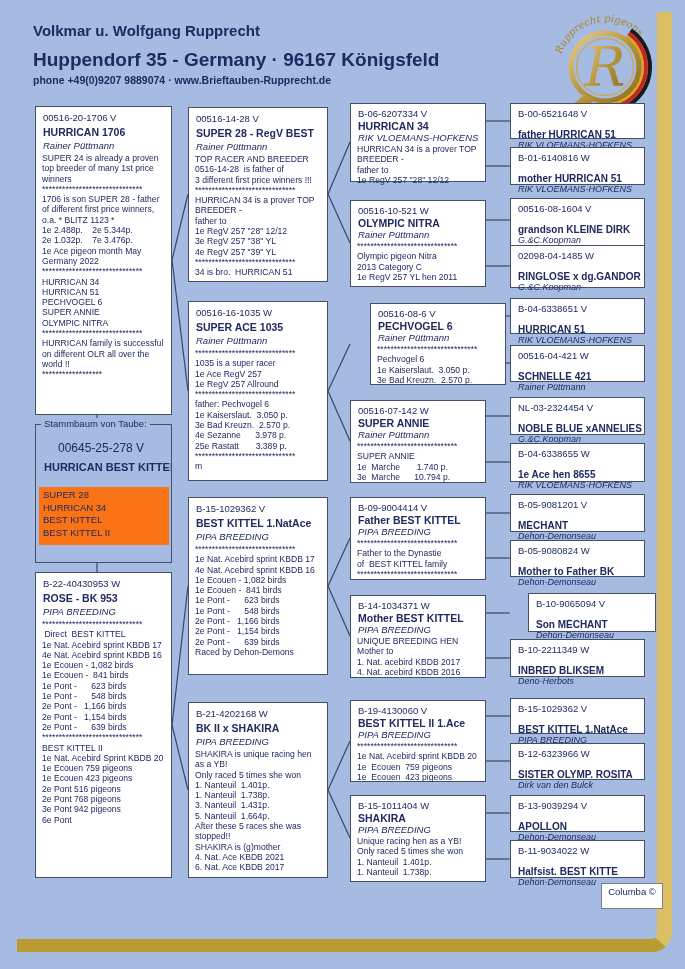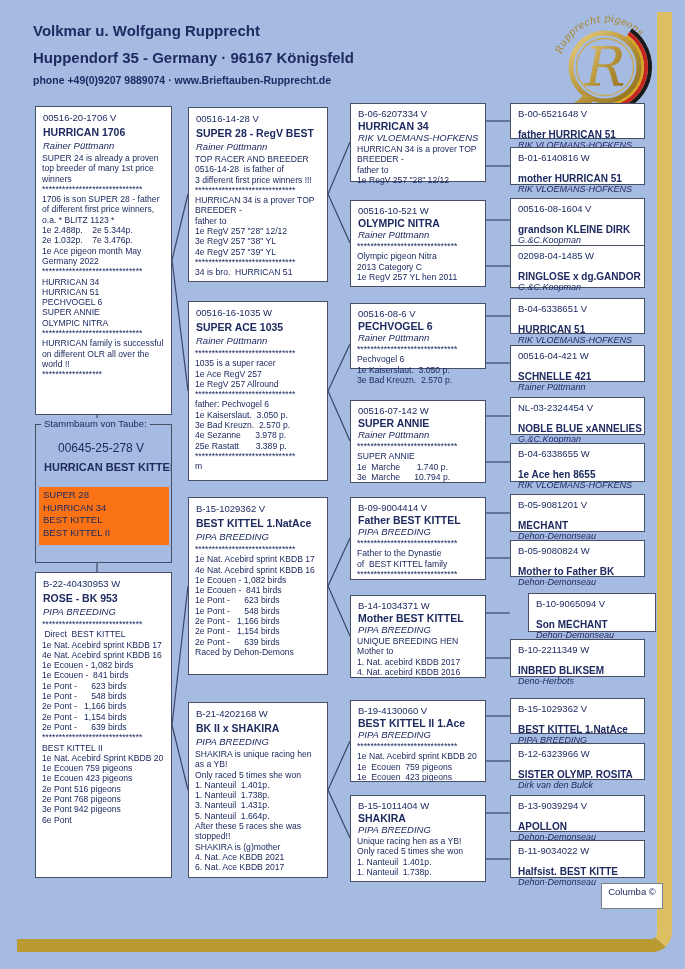--- a/index.html
+++ b/index.html
@@ -7,21 +7,21 @@
     --ink:#1e2a60;
     --line:#3a4766;
     --boxborder:#474f66;
   }
   html,body{margin:0;padding:0;}
   body{width:685px;height:969px;position:relative;background:var(--bg);
        font-family:"Liberation Sans",sans-serif;color:var(--ink);overflow:hidden;}
   .abs{position:absolute;}
   
   .hdr-name{left:33px;top:22px;font-size:15px;font-weight:bold;}
-  .hdr-addr{left:33px;top:49px;font-size:15px;font-weight:bold;}
+  .hdr-addr{left:33px;top:49px;font-size:19px;font-weight:bold;}
   .hdr-phone{left:33px;top:74px;font-size:10.5px;font-weight:bold;}
   
   .goldband{top:12px;left:17px;right:13px;bottom:17px;
     border-right:15px solid #dcbf63;border-bottom:13px solid #b99b31;
     border-bottom-right-radius:20px;pointer-events:none;}
   
   .pbox{position:absolute;background:#fff;border:1px solid var(--boxborder);box-sizing:border-box;}
   .ring{font-size:9.5px;margin:5px 0 0 7px;white-space:nowrap;overflow:hidden;}
   .pname{font-size:10.5px;font-weight:bold;margin:3px 0 0 7px;white-space:nowrap;overflow:hidden;}
   .breeder{font-size:9.5px;font-style:italic;margin:2px 0 0 7px;white-space:nowrap;overflow:hidden;}
@@ -273,21 +273,21 @@
   <div class="ring">00516-10-521 W</div>
   <div class="pname">OLYMPIC NITRA</div>
   <div class="breeder">Rainer Püttmann</div>
   <div class="pbody">
       <div class="bl">******************************</div>
       <div class="bl">Olympic pigeon Nitra</div>
       <div class="bl">2013 Category C</div>
       <div class="bl">1e RegV 257 YL hen 2011</div>
     </div>
 </div>
-<div class="pbox c3" style="left:350px;top:303px;width:136px;height:66px">
+<div class="pbox c3" style="left:370px;top:303px;width:136px;height:82px">
   <div class="ring">00516-08-6 V</div>
   <div class="pname">PECHVOGEL 6</div>
   <div class="breeder">Rainer Püttmann</div>
   <div class="pbody">
       <div class="bl">******************************</div>
       <div class="bl">Pechvogel 6</div>
       <div class="bl">1e Kaiserslaut.  3.050 p.</div>
       <div class="bl">3e Bad Kreuzn.  2.570 p.</div>
     </div>
 </div>

